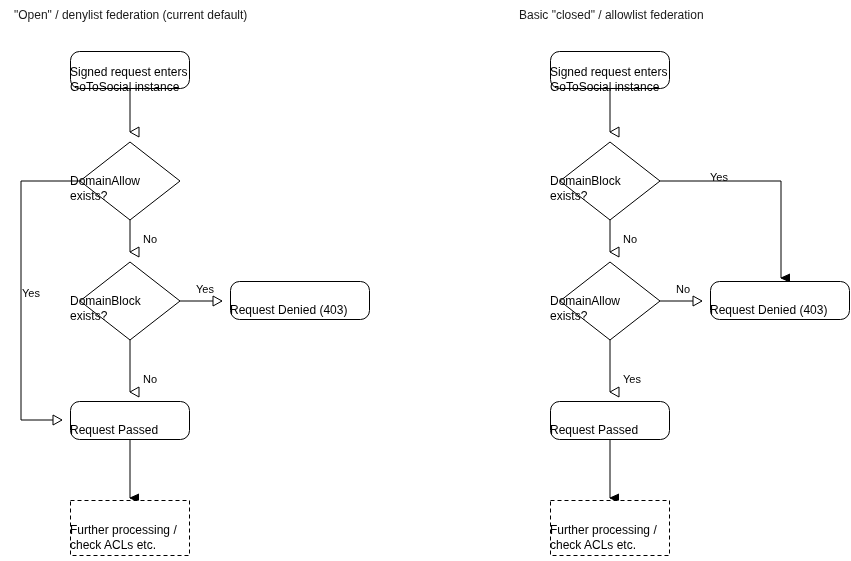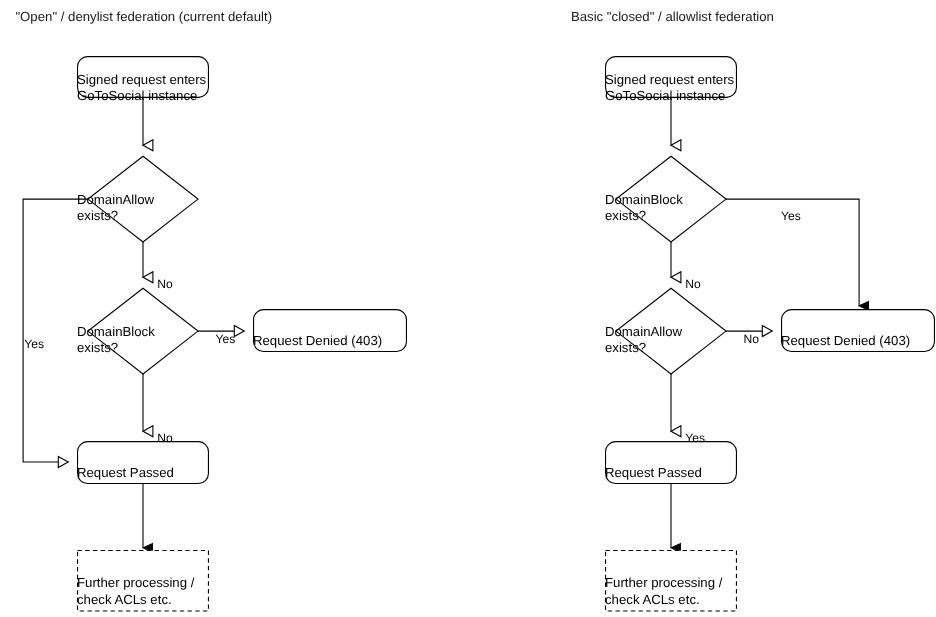--- a/index.html
+++ b/index.html
@@ -29,21 +29,20 @@
     pointer-events:none;
     margin-top:10px;
   }
   .edgelabel{
     position:absolute;
     font-size:11px;
     line-height:13px;
     color:#000000;
     white-space:nowrap;
     pointer-events:none;
-    margin-top:20px;
   }
 </style>
 </head>
 <body>
 
 <div id="stage">
 
   <svg width="851" height="561" viewBox="0 0 851 561">
     <defs>
       <marker id="openArrowDown" markerWidth="12" markerHeight="12" refX="6" refY="10" orient="auto" markerUnits="userSpaceOnUse">

